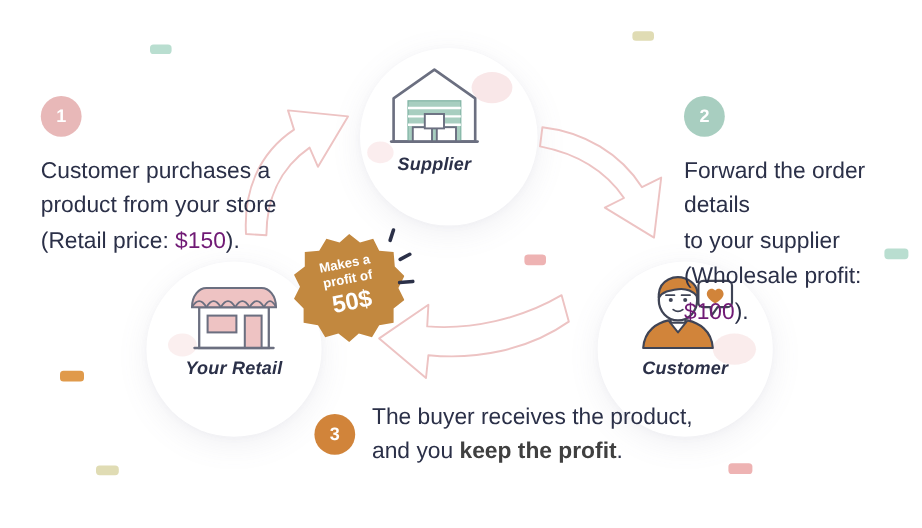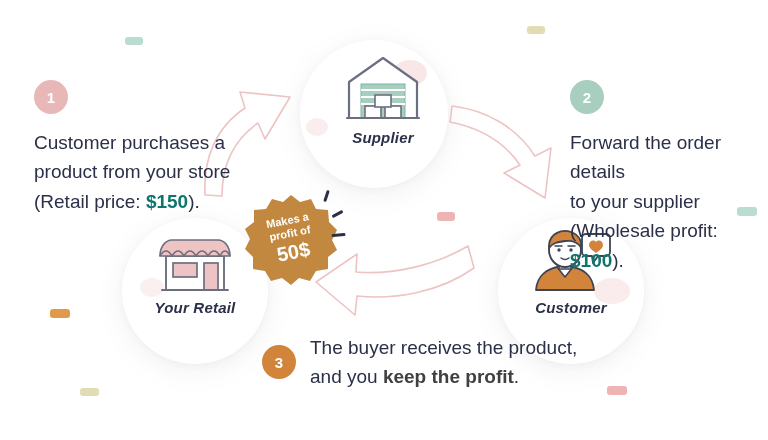--- a/index.html
+++ b/index.html
@@ -81,22 +81,22 @@
     font-weight: bold;
     font-family: "Liberation Sans", sans-serif;
   }
   .step-text {
     font-family: "Liberation Sans", sans-serif;
     font-size: 19px;
     line-height: 1.55;
     color: #2b3048;
   }
   .price {
-    font-weight: bold;
-    color: #0f766e;
+    font-weight: normal;
+    color: #701a75;
   }
   .highlight {
     font-weight: bold;
     color: #404040;
   }
 
   
   .step-inline {
     display: flex;
     align-items: center;
@@ -194,21 +194,21 @@
     <path fill="none" stroke="#edc3c3" stroke-width="1.6" stroke-linejoin="round" d="M 474 268
              C 440 292, 396 300, 357 296
              L 355 315
              L 316 282
              L 357 254
              L 356 272
              C 392 275, 434 266, 468 246
              Z"></path>
   </svg>
 
-  <div class="node" style="left:309px; top:52px; width:148px;">
+  <div class="node" style="left:288px; top:52px; width:148px;">
     <svg class="node-icon" width="84" height="70" viewBox="0 0 84 70" xmlns="http://www.w3.org/2000/svg">
 
       <path d="M8 66 L8 30 L42 6 L76 30 L76 66 Z" fill="#ffffff" stroke="#6b6f80" stroke-width="2.2" stroke-linejoin="round"></path>
 
       <rect x="20" y="32" width="44" height="34" fill="#a8cec0" stroke="#7fb3a3" stroke-width="1"></rect>
       <line x1="20" y1="38" x2="64" y2="38" stroke="#ffffff" stroke-width="2"></line>
       <line x1="20" y1="45" x2="64" y2="45" stroke="#ffffff" stroke-width="2"></line>
       <line x1="20" y1="52" x2="64" y2="52" stroke="#ffffff" stroke-width="2"></line>
 
       <rect x="24" y="54" width="16" height="12" fill="#ffffff" stroke="#6b6f80" stroke-width="1.6"></rect>

